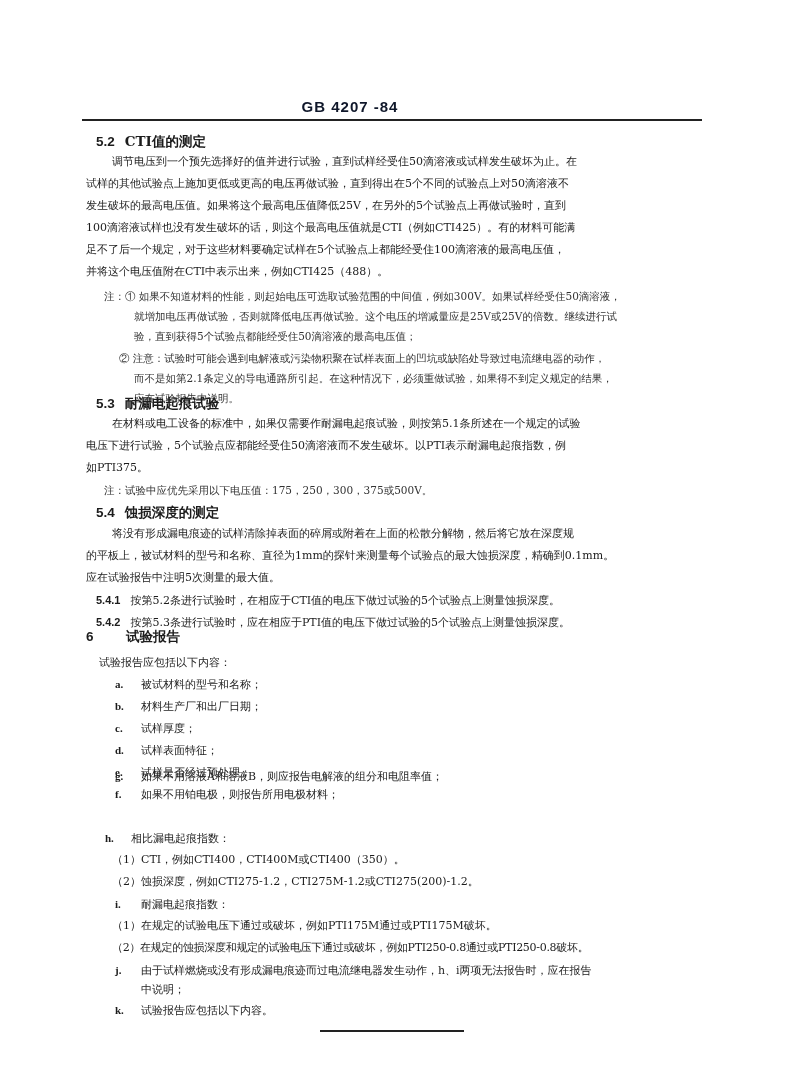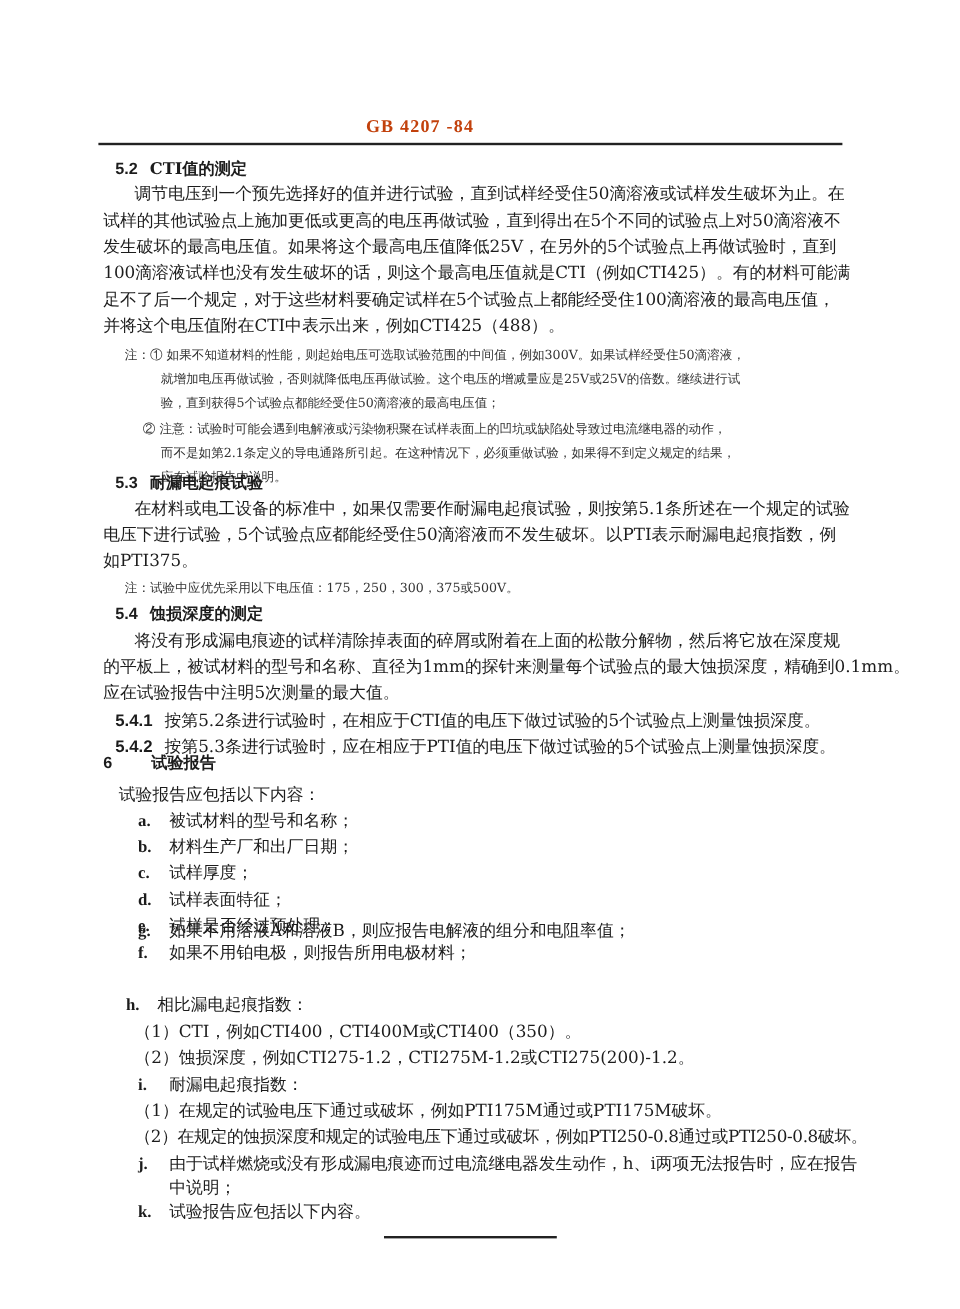--- a/index.html
+++ b/index.html
@@ -4,29 +4,29 @@
   <style>
     html, body { margin: 0; padding: 0; background: #ffffff; }
     body {
       width: 800px; height: 1091px; position: relative; overflow: hidden;
       font-family: "DejaVu Serif", "Liberation Serif", serif;
       color: #1a1a1a;
     }
     .page { position: absolute; left: 0; top: 0; width: 800px; height: 1091px; }
     .header-code {
       position: absolute; top: 98px; left: 0; width: 700px; text-align: center;
-      font-family: Liberation Serif, serif; font-weight: bold; font-size: 15px;
-      letter-spacing: 1px; color: #c2410c;
+      font-family: Liberation Sans, sans-serif; font-weight: bold; font-size: 15px;
+      letter-spacing: 1px; color: #0f172a;
     }
     .header-rule {
       position: absolute; top: 119px; left: 82px; width: 620px; height: 2px;
       background: #222;
     }
     .line {
-      position: absolute; white-space: nowrap; font-size: 14px; line-height: 20px;
+      position: absolute; white-space: nowrap; font-size: 11px; line-height: 20px;
       color: #1c1c1c;
     }
     .heading { font-weight: bold; font-size: 13.5px; }
     .sec-num { font-family: "Liberation Sans", sans-serif; font-weight: bold; display: inline-block; margin-right: 10px; }
     .note { font-size: 10.5px; color: #333; }
     .item-label { font-family: "Liberation Serif", serif; font-weight: bold; display: inline-block; width: 26px; }
     .footer-rule {
       position: absolute; top: 997px; left: 320px; width: 144px; height: 2px; background: #222;
     }
   </style>

